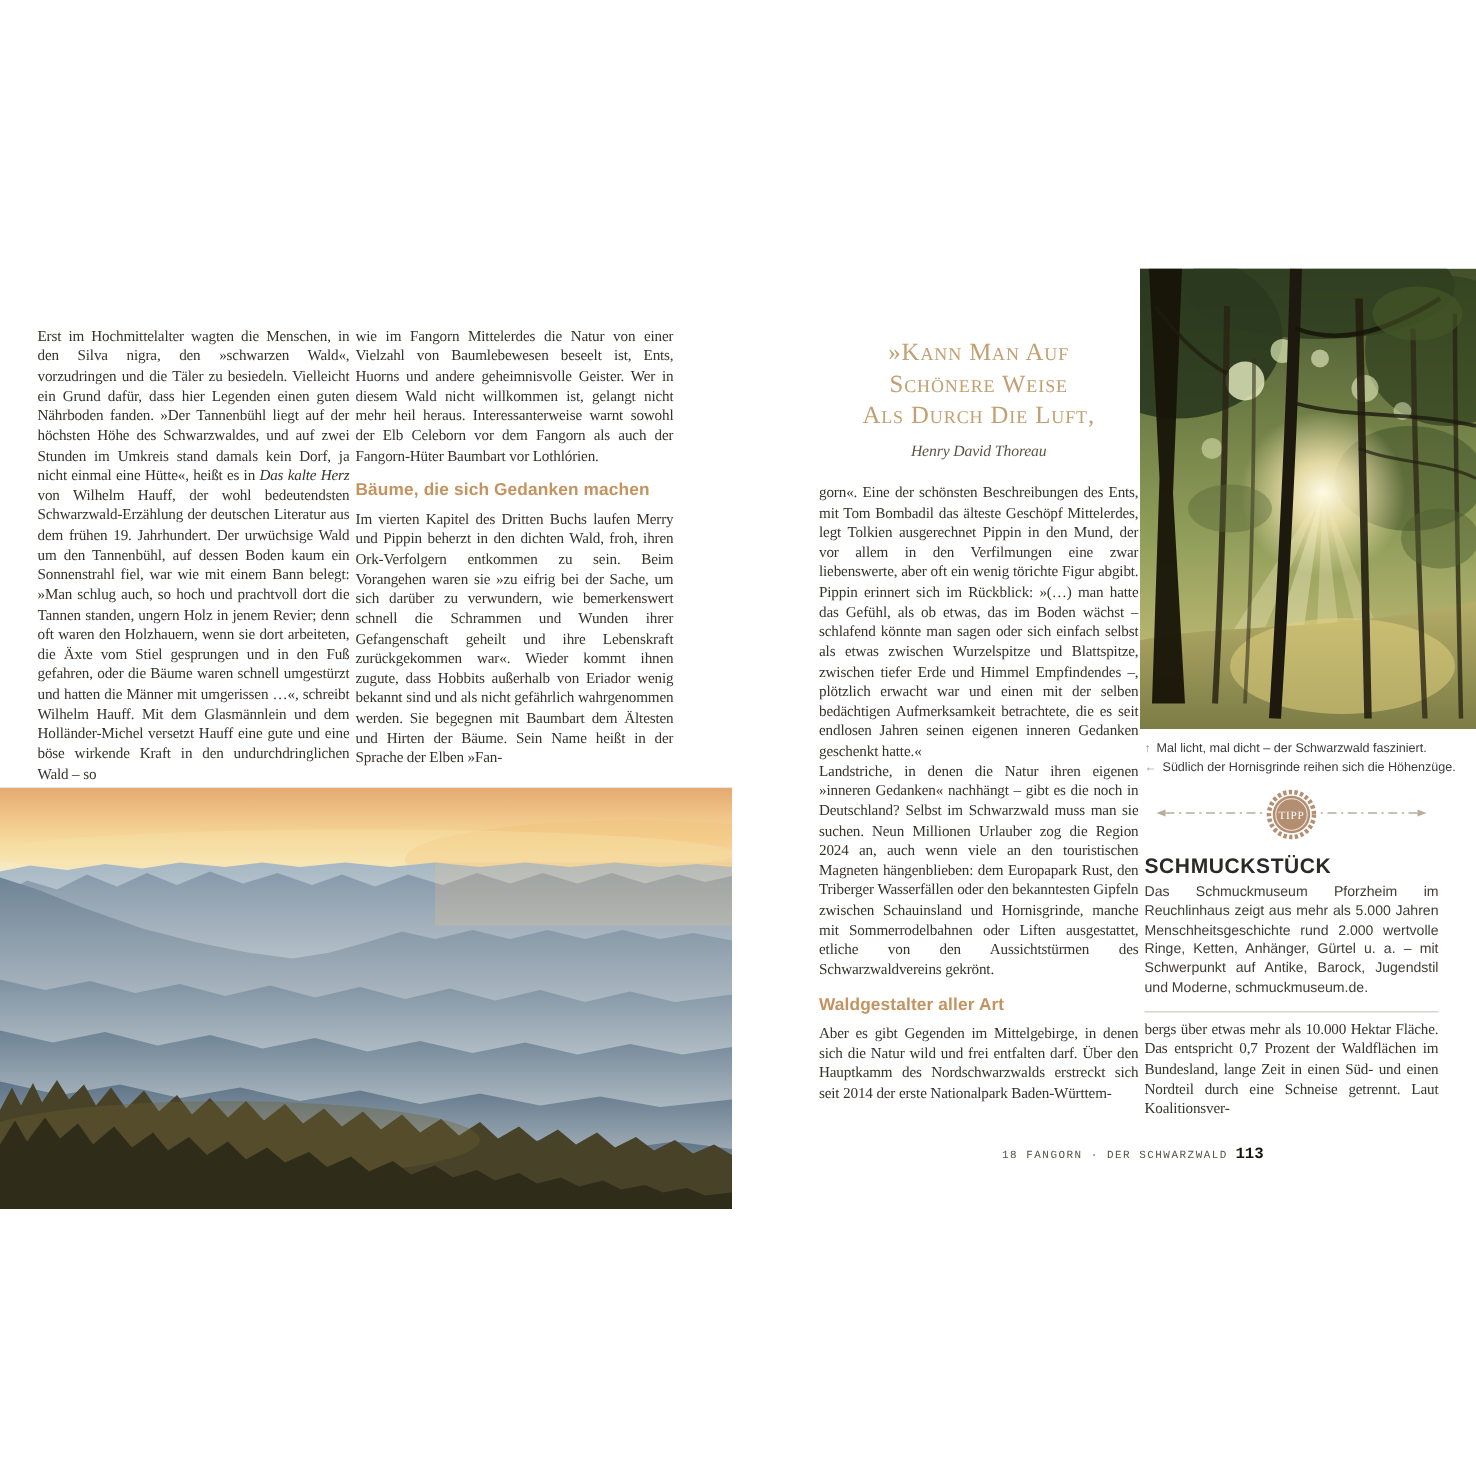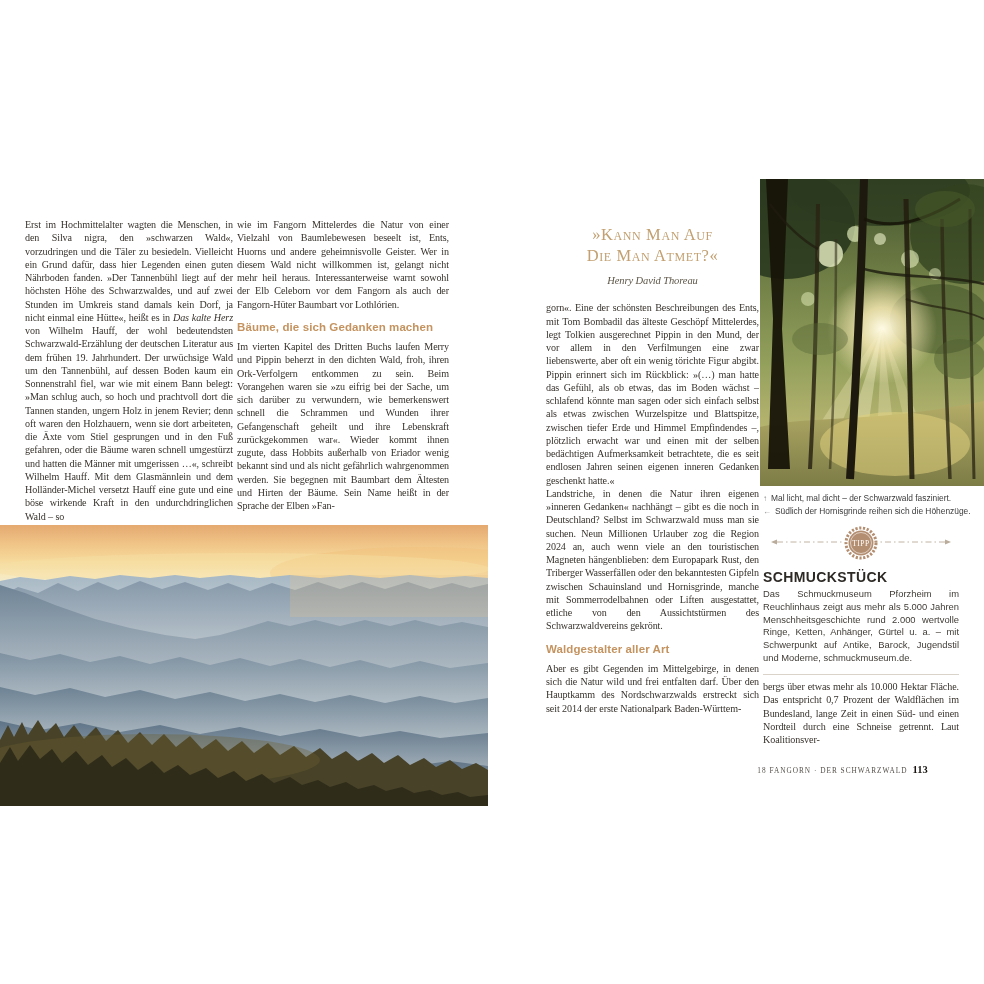--- a/index.html
+++ b/index.html
@@ -24,22 +24,22 @@
   .cap-marker { color:#8e8e8e; margin-right:4px; font-size:8px; }
   .tip { position:absolute; left:763px; top:525px; width:196px; font-family:"Liberation Sans", sans-serif; }
   .tip-head { position:relative; height:38px; }
   .tip-rule  { position:absolute; left:0; top:13px; }
   .tip-stamp { position:absolute; left:50%; top:0; transform:translateX(-50%); }
   .tip-heading { font-size:14px; font-weight:bold; color:#2d2a26; margin:6px 0 3px; letter-spacing:0.4px; }
   .tip-text { font-size:9.4px; line-height:12.8px; color:#403c36; text-align:justify; hyphens:auto; }
   .tip-bottom-rule { border-top:1px solid #d9d3c9; margin-top:9px; }
   .col4-text { position:absolute; left:763px; top:680px; width:196px;
                font-size:10.1px; line-height:13.25px; letter-spacing:-0.1px; }
-  .footer { position:absolute; left:713px; top:759px; width:259px; text-align:center;
-            font-family:Liberation Serif, serif; }
+  .footer { position:absolute; left:668px; top:759px; width:259px; text-align:left;
+            font-family:Liberation Mono, monospace; }
   .chapter { font-size:7.3px; letter-spacing:1px; color:#55504a; }
   .pagenum { font-size:10.5px; font-weight:bold; color:#17140f; margin-left:5px; }
 </style>
 </head>
 <body>
 
 <div class="spread">
 
   <section>
     <div class="col col1">
@@ -106,21 +106,22 @@
         <ellipse cx="150" cy="235" rx="170" ry="26" fill="#6e5f2e" opacity="0.35"></ellipse>
         <path d="M0,238 L10,222 L18,236 L30,220 L40,234 L52,224 L62,238 L76,226 L88,240 L102,230 L112,242 L126,233 L138,245 L152,236 L164,248 L178,240 L190,250 L206,243 L218,253 L234,246 L246,256 L262,249 L274,258 L290,252 L302,260 L318,255 L330,262 L346,257 L358,264 L374,260 L386,266 L402,262 L414,268 L430,265 L442,270 L458,267 L470,272 L488,270 L488,281 L0,281 Z" fill="#2f2c1a"></path>
       </svg>
     </figure>
   </section>
 
   <section>
     <div class="col col3">
       <div class="pull-quote">
         <div class="q-line">»Kann Man Auf</div>
-        <div class="q-line">Die Man Atmet?«</div>
+        <div class="q-line">Schönere Weise</div>
+        <div class="q-line">Als Durch Die Luft,</div>
         <div class="q-attr">Henry David Thoreau</div>
       </div>
       <p>gorn«. Eine der schönsten Beschreibungen des Ents, mit Tom Bombadil das älteste Geschöpf Mittelerdes, legt Tolkien ausgerechnet Pippin in den Mund, der vor allem in den Verfilmungen eine zwar liebenswerte, aber oft ein wenig törichte Figur abgibt. Pippin erinnert sich im Rückblick: »(…) man hatte das Gefühl, als ob etwas, das im Boden wächst – schlafend könnte man sagen oder sich einfach selbst als etwas zwischen Wurzelspitze und Blattspitze, zwischen tiefer Erde und Himmel Empfindendes –, plötzlich erwacht war und einen mit der selben bedächtigen Aufmerksamkeit betrachtete, die es seit endlosen Jahren seinen eigenen inneren Gedanken geschenkt hatte.«</p>
       <p>Landstriche, in denen die Natur ihren eigenen »inneren Gedanken« nachhängt – gibt es die noch in Deutschland? Selbst im Schwarzwald muss man sie suchen. Neun Millionen Urlauber zog die Region 2024 an, auch wenn viele an den touristischen Magneten hängenblieben: dem Europapark Rust, den Triberger Wasserfällen oder den bekanntesten Gipfeln zwischen Schauinsland und Hornisgrinde, manche mit Sommerrodelbahnen oder Liften ausgestattet, etliche von den Aussichtstürmen des Schwarzwaldvereins gekrönt.</p>
       <h2 class="sec-heading">Waldgestalter aller Art</h2>
       <p>Aber es gibt Gegenden im Mittelgebirge, in denen sich die Natur wild und frei entfalten darf. Über den Hauptkamm des Nordschwarzwalds erstreckt sich seit 2014 der erste Nationalpark Baden-Württem-</p>
     </div>
 
     <figure class="photo forest">
       <svg width="224" height="307" viewBox="0 0 224 307" preserveAspectRatio="none">

